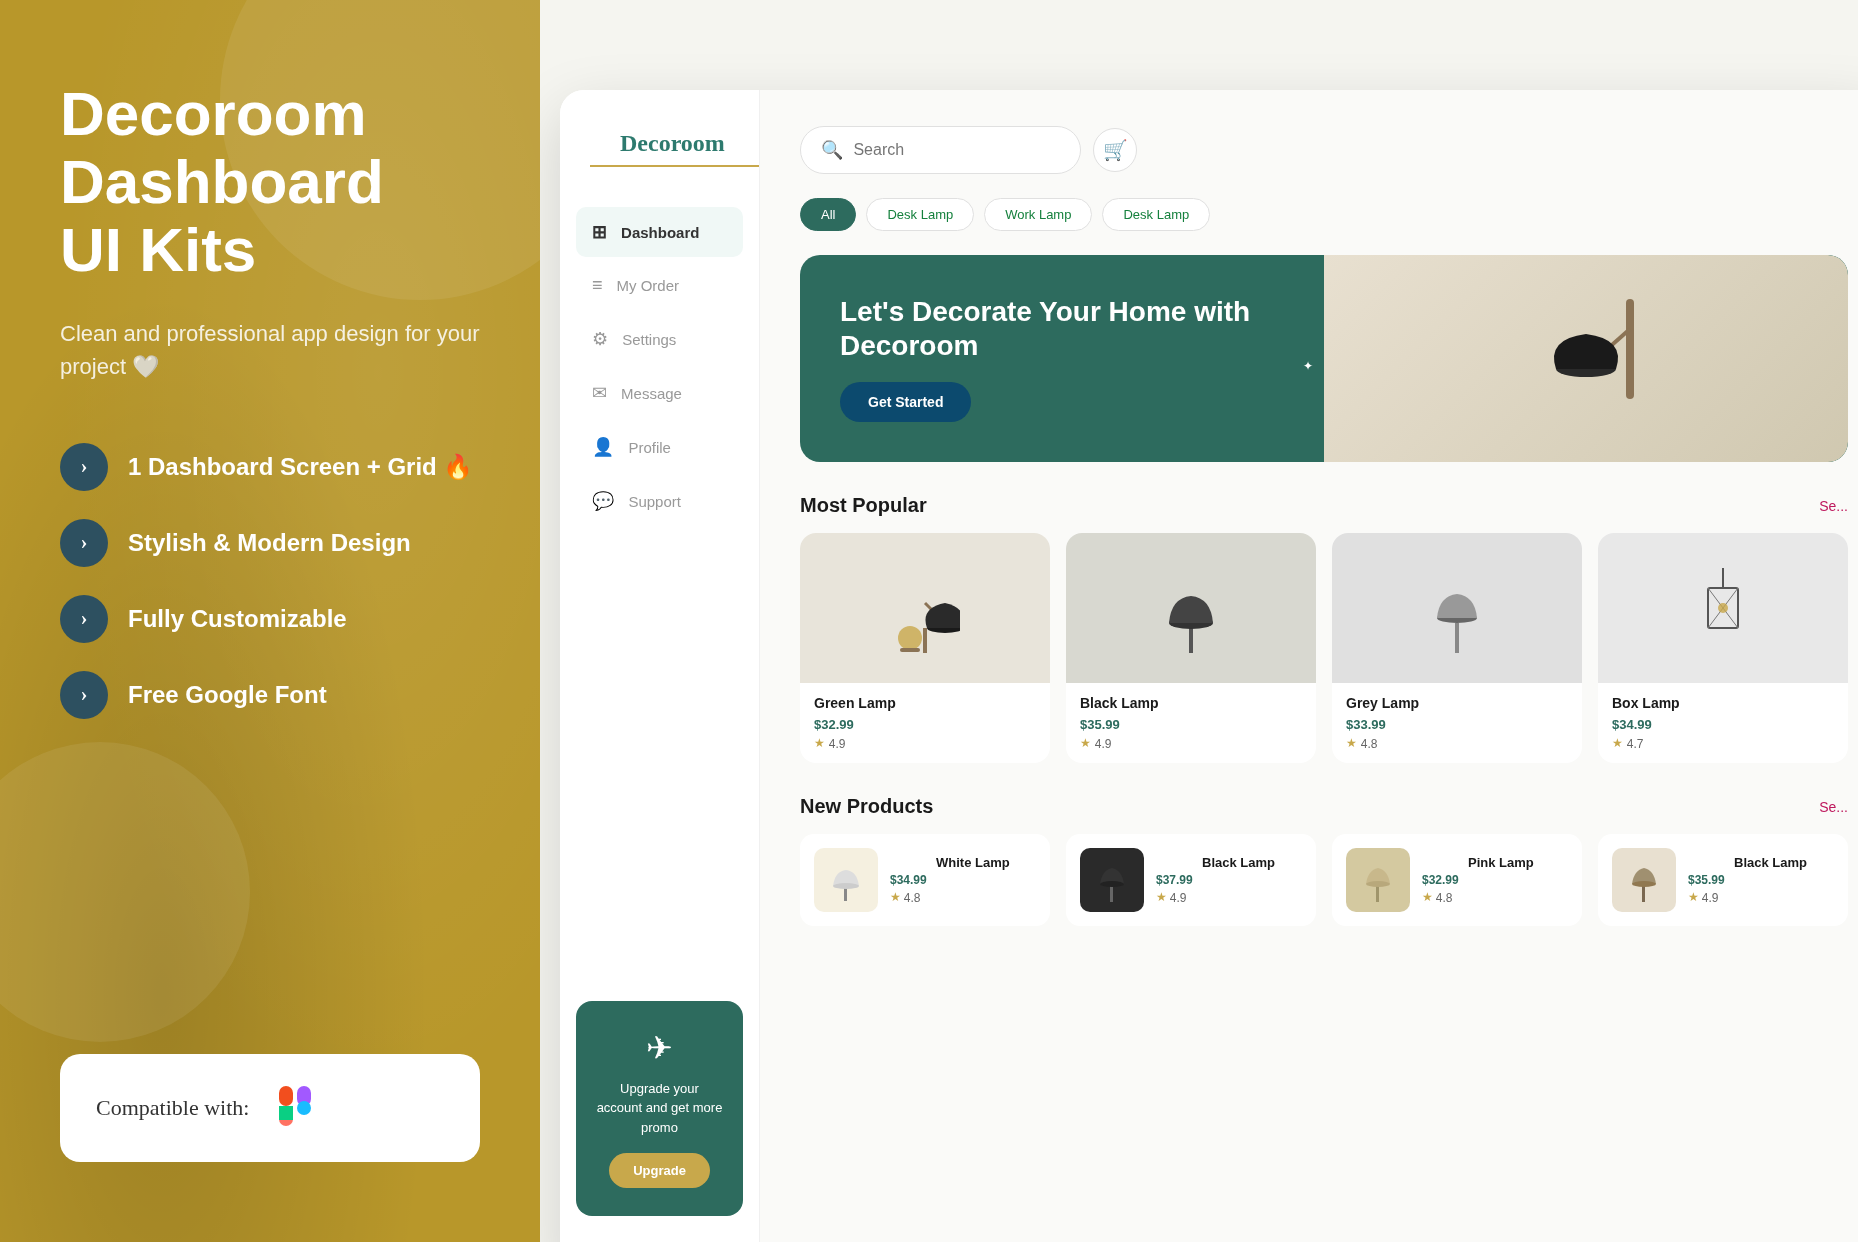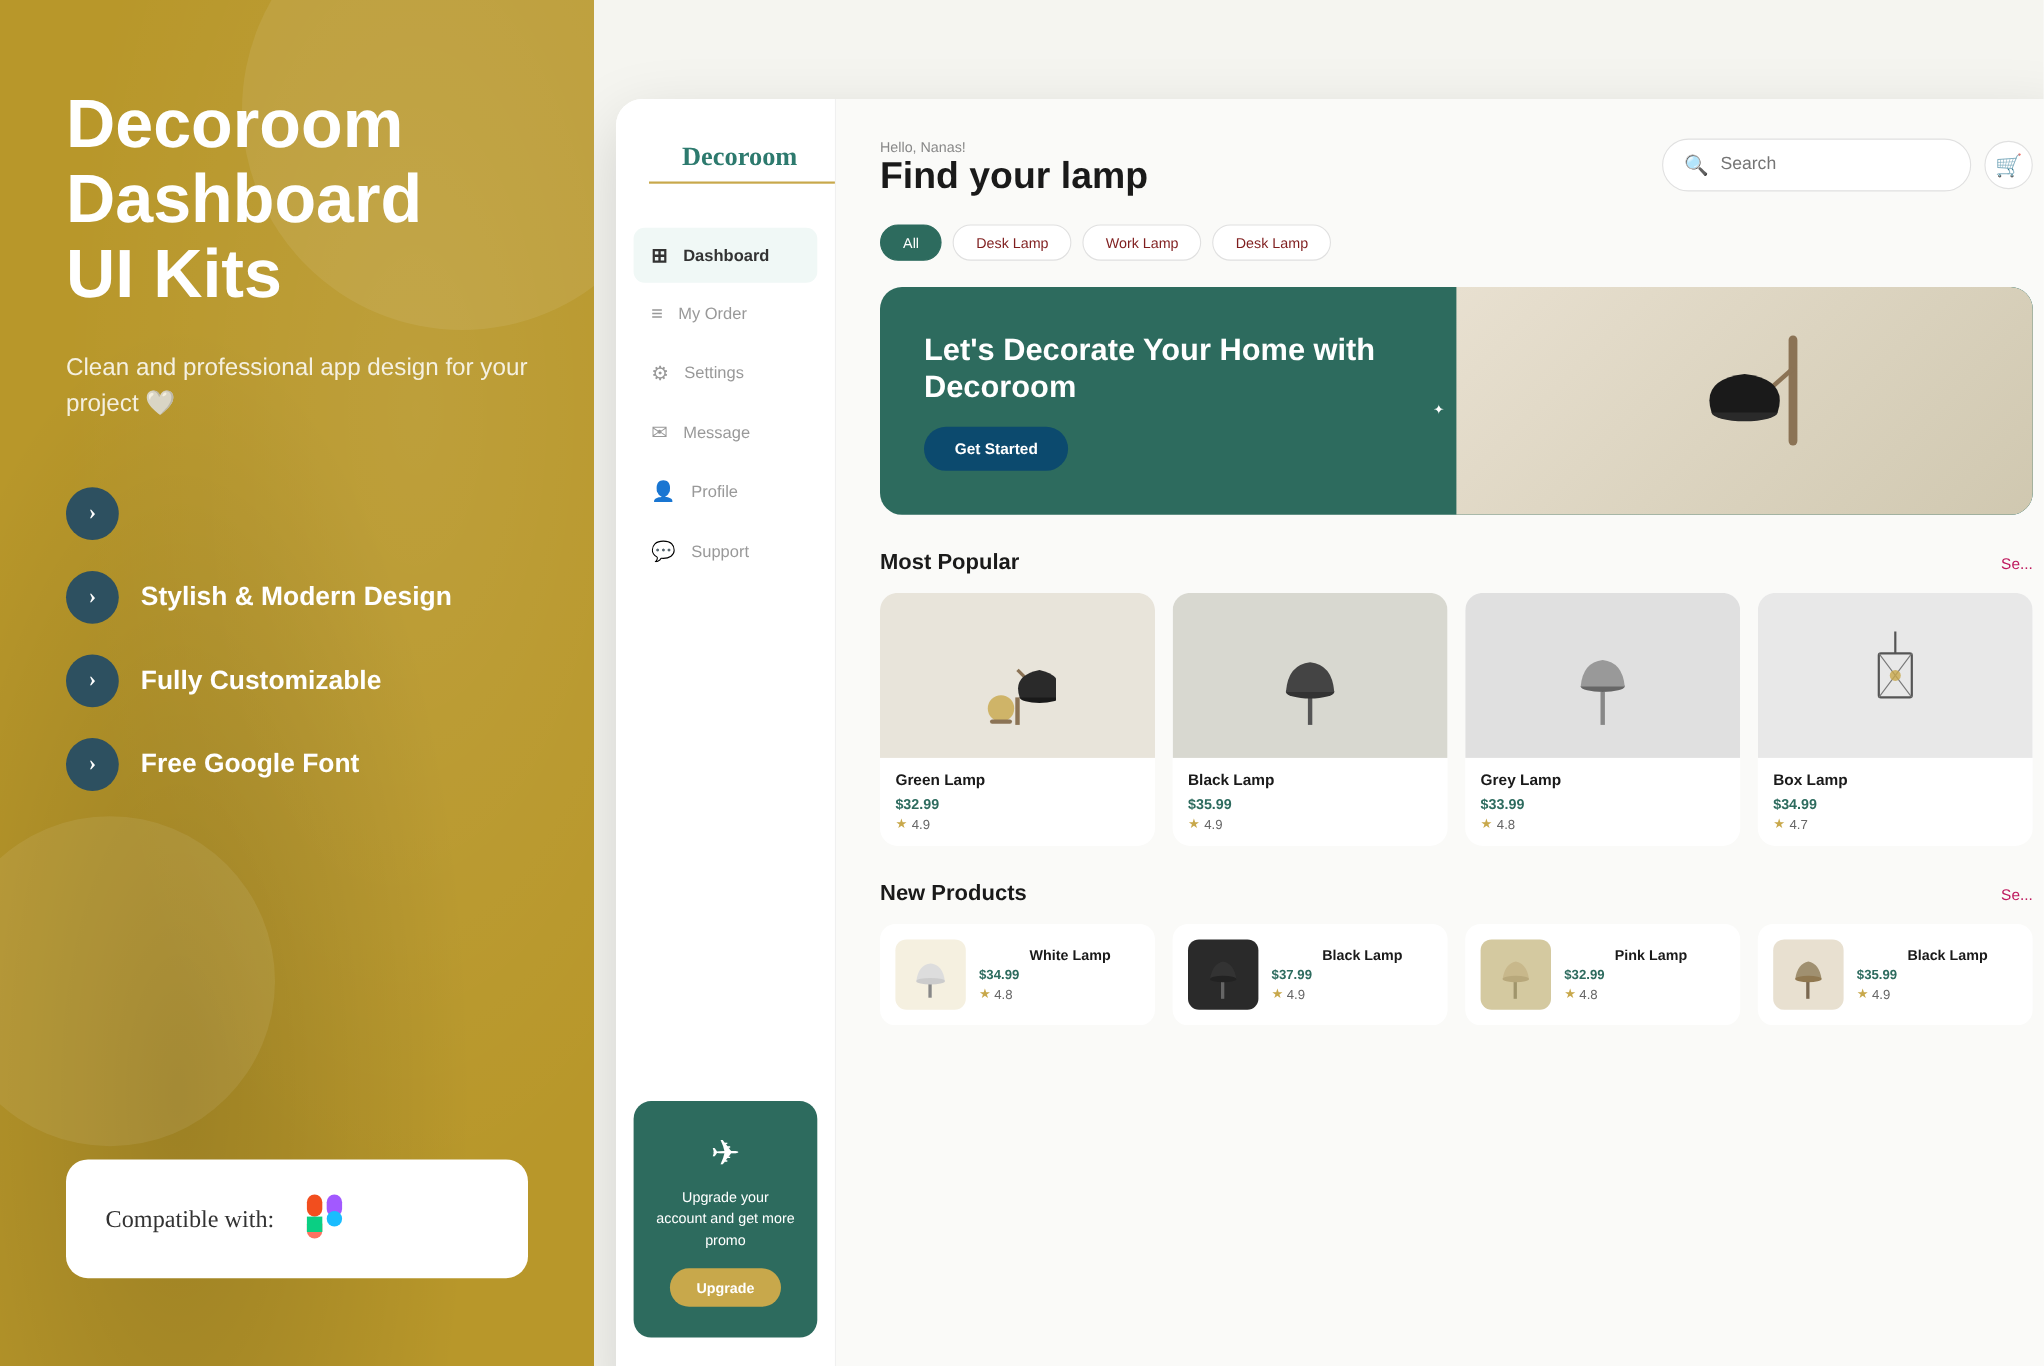--- a/index.html
+++ b/index.html
@@ -238,21 +238,21 @@
       margin-bottom: 24px;
     }
     .filter-tab {
       padding: 8px 20px;
       border-radius: 20px;
       font-size: 13px;
       cursor: pointer;
       font-family: Arial, sans-serif;
       border: 1px solid #e0e0e0;
       background: #fff;
-      color: #7f1d1d;
+      color: #15803d;
     }
     .filter-tab.active {
       background: #2d6b5e;
       color: #fff;
       border-color: #2d6b5e;
     }
 
     
     .hero-banner {
       background: #2d6b5e;
@@ -399,20 +399,21 @@
 
 <div class="left-panel">
   <div class="bg-circle bg-circle-1"></div>
   <div class="bg-circle bg-circle-2"></div>
   <div class="left-content">
     <h1 class="left-title">Decoroom<br>Dashboard<br>UI Kits</h1>
     <p class="left-subtitle">Clean and professional app design for your project 🤍</p>
     <ul class="feature-list">
       <li class="feature-item">
         <div class="feature-icon">›</div>
+        <span class="feature-text">1 Dashboard Screen + Grid 🔥</span>
       </li>
       <li class="feature-item">
         <div class="feature-icon">›</div>
         <span class="feature-text">Stylish &amp; Modern Design</span>
       </li>
       <li class="feature-item">
         <div class="feature-icon">›</div>
         <span class="feature-text">Fully Customizable</span>
       </li>
       <li class="feature-item">
@@ -467,24 +468,20 @@
       <div class="sidebar-upgrade">
         <div class="upgrade-plane">✈</div>
         <p class="upgrade-text">Upgrade your account and get more promo</p>
         <button class="upgrade-btn">Upgrade</button>
       </div>
     </div>
 
     <div class="main-content">
 
       <div class="main-header">
-        <div>
-          <div class="greeting">Hello, Nanas!</div>
-          <div class="main-title">Find your lamp</div>
-        </div>
         <div style="display:flex;align-items:center;gap:12px;">
           <div class="search-bar">
             <span class="search-icon">🔍</span>
             <input class="search-input" type="text" placeholder="Search" style="">
           </div>
           <div class="cart-icon">🛒</div>
         </div>
       </div>
 
       <div class="filter-tabs">

